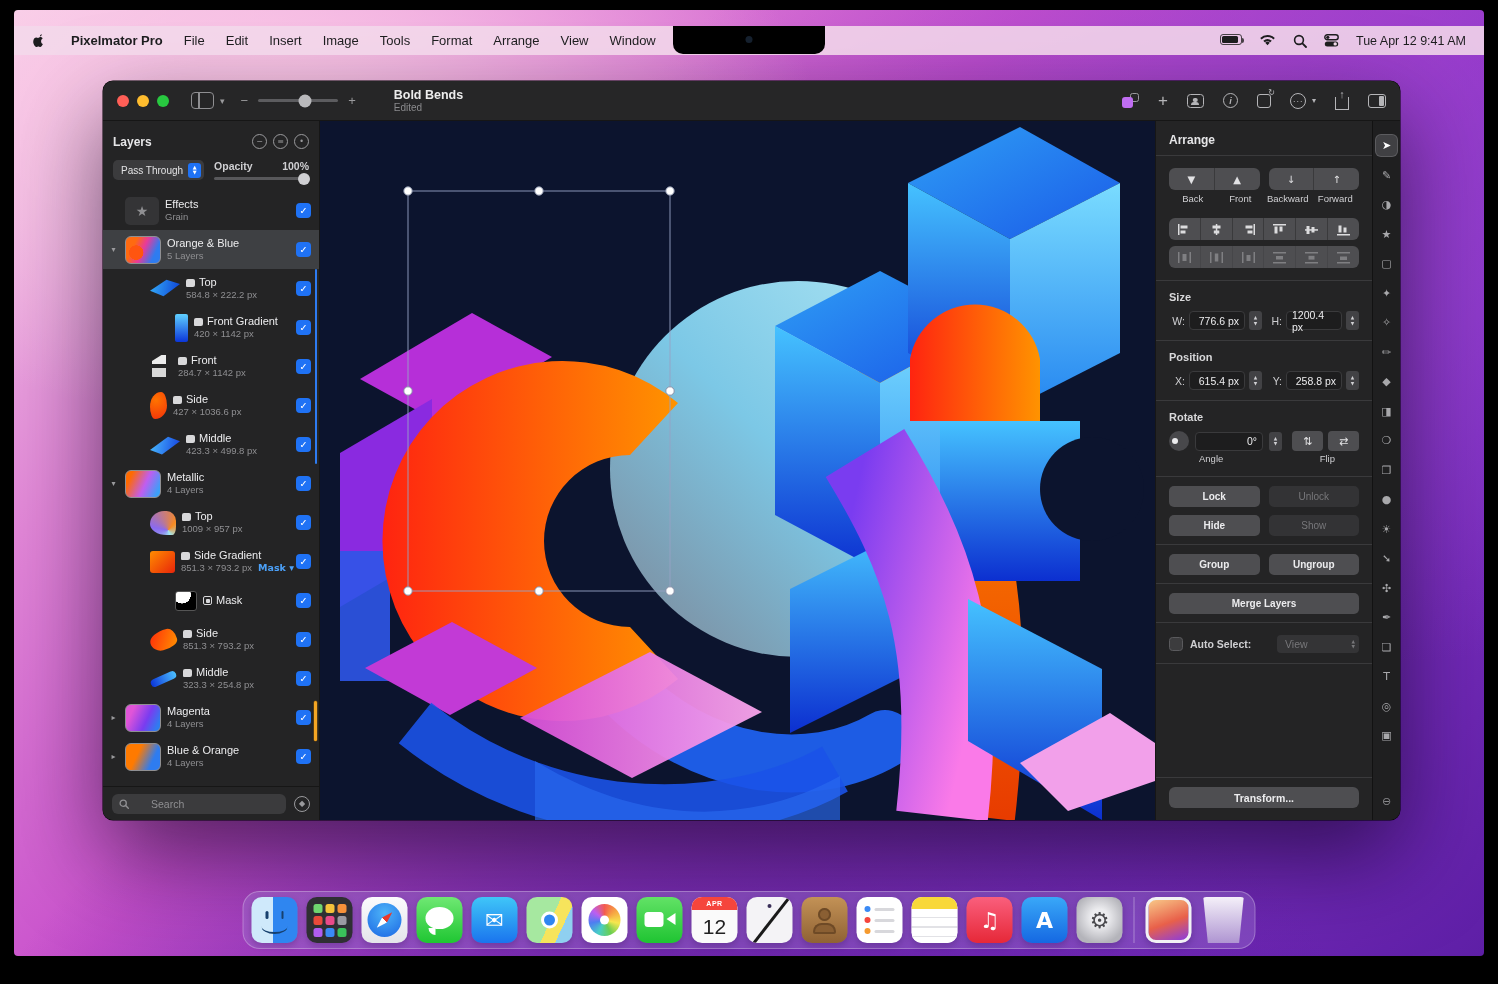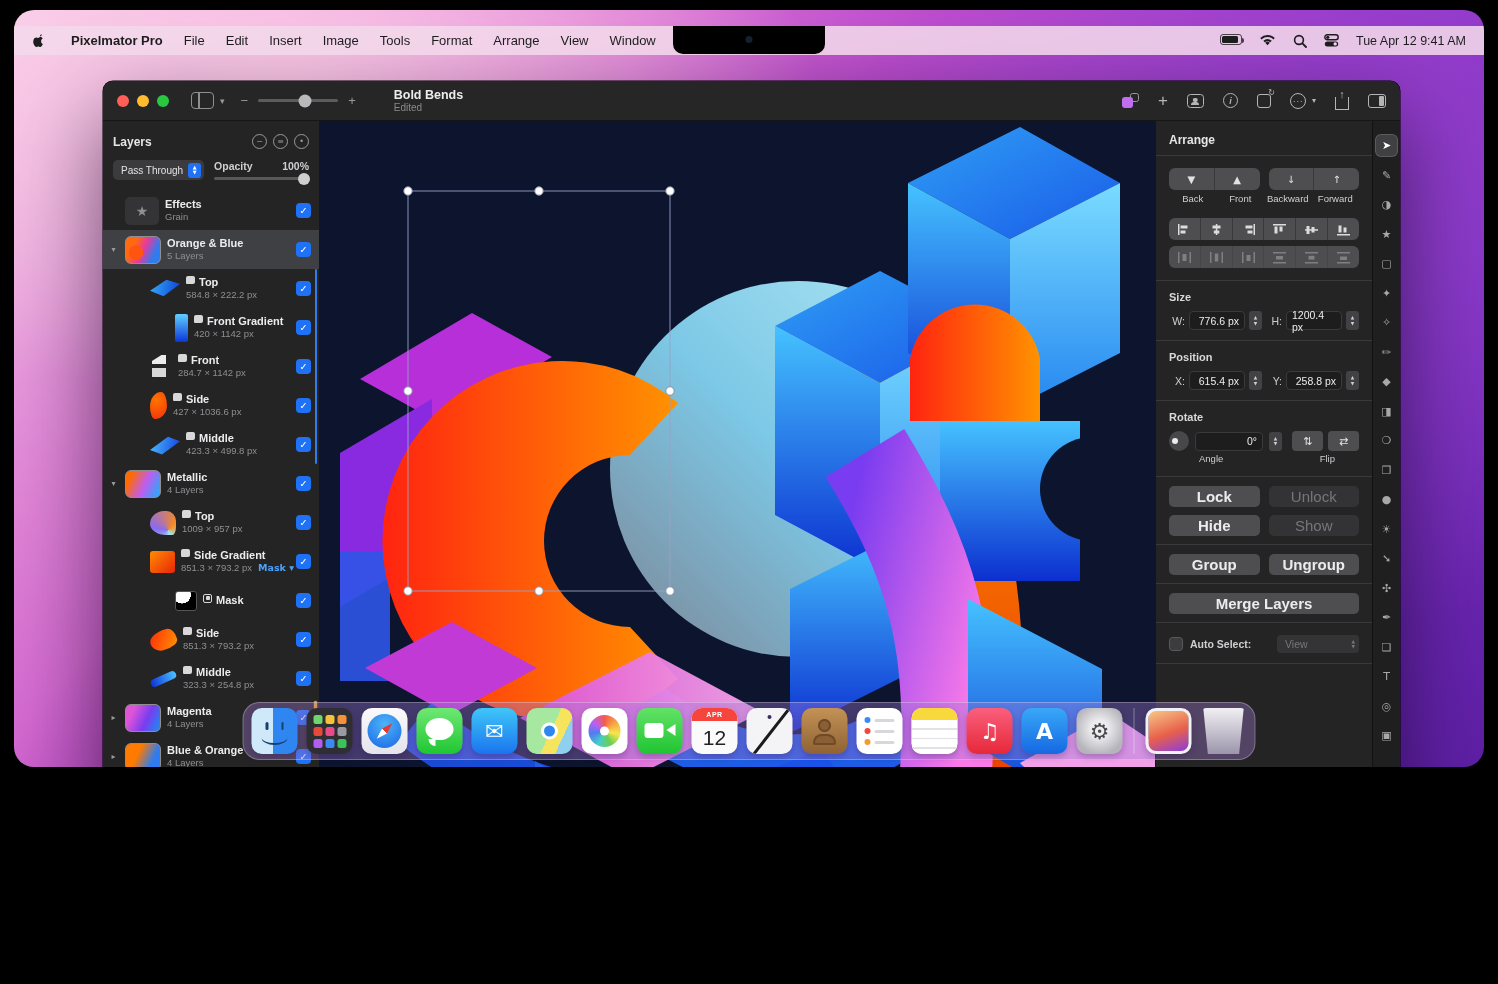--- a/index.html
+++ b/index.html
@@ -1,22 +1,22 @@
 <!DOCTYPE html>
 <html><head>
 <meta charset="utf-8">
 <style>
   * { margin:0; padding:0; box-sizing:border-box; }
   html,body { width:1498px; height:984px; background:#000; overflow:hidden;
     font-family:"Liberation Sans","DejaVu Sans",sans-serif; -webkit-font-smoothing:antialiased; }
   .glyph { font-family:"DejaVu Sans","Liberation Sans",sans-serif; }
 
   
-  #screen { position:absolute; left:14px; top:10px; width:1470px; height:757px;
-    border-radius:20px; overflow:hidden;
+  #screen { position:absolute; left:14px; top:10px; width:1470px; height:946px;
+    border-radius:4px; overflow:hidden;
     background:
       radial-gradient(900px 500px at 18% 12%, rgba(255,206,232,.95), transparent 60%),
       radial-gradient(1100px 650px at 88% 25%, rgba(148,66,208,.75), transparent 65%),
       radial-gradient(1000px 600px at 45% 115%, rgba(86,28,150,.9), transparent 70%),
       linear-gradient(135deg,#f6cfe8 0%,#e286d8 22%,#c850cc 42%,#9a3aca 62%,#7c2ec0 78%,#5e1fa6 100%); padding-left: 40px; }
   #notch { position:absolute; left:50%; top:16px; transform:translateX(-50%); width:152px; height:28px;
     background:#000; border-radius:0 0 10px 10px; z-index:50; }
   #camera-dot { position:absolute; left:50%; top:10px; transform:translateX(-50%);
     width:7px; height:7px; border-radius:50%; background:#15202e; }
 
@@ -205,21 +205,21 @@
   .th-top2 { width:26px; height:24px; background:conic-gradient(from 160deg at 70% 80%,#9fe8f2,#8a6af0,#f88a20,#9fe8f2);
     border-radius:60% 40% 15% 70%/60% 45% 40% 50%; }
   .th-sg { width:25px; height:22px; background:linear-gradient(135deg,#ff8c00,#e8250a); border-radius:3px; }
   .th-mask { width:22px; height:20px; border-radius:3px; border:1px solid #555;
     background:#000 radial-gradient(circle at 30% 15%,#fff 0 42%,transparent 43%); }
   .th-side2 { width:27px; height:20px; background:linear-gradient(120deg,#ff2a0a,#ff9500);
     border-radius:70% 30% 60% 40%/50% 60% 40% 50%; transform:rotate(-14deg); }
   .th-mid2 { width:27px; height:8px; background:linear-gradient(90deg,#0b35d8,#4cc0ff); border-radius:4px;
     transform:rotate(-24deg); }
   .meta { flex:1; min-width:0; line-height:1.25; }
-  .lname { font-size:11px; font-weight:bold; color:#ececee; display:flex; gap:4px; white-space:nowrap; }
+  .lname { font-size:11px; font-weight:normal; color:#ececee; display:flex; align-items:center; gap:4px; white-space:nowrap; }
   .ldetail { font-size:9.5px; color:#8f8f92; display:flex; gap:6px; white-space:nowrap; }
   .shape-badge { width:9px; height:8px; background:#d8d8da; border-radius:2px 2px 2px 1px; position:relative; flex:0 0 auto; }
   .shape-badge::before { content:""; position:absolute; left:-2px; top:2px; width:9px; height:8px;
     border:1px solid #8f8f92; border-radius:2px; background:#5a5a5c; z-index:-1; }
   .mask-badge-ico { width:9px; height:9px; border:1.5px solid #d8d8da; border-radius:2px; position:relative; flex:0 0 auto; }
   .mask-badge-ico::after { content:""; position:absolute; inset:1.5px; background:#d8d8da; border-radius:1px; }
   .mask-link { color:#4ba0f8; font-weight:bold; font-size:9.5px; }
   .cb { width:15px; height:15px; background:#1f72f5; border-radius:4px; color:#fff; font-size:9.5px;
     display:flex; align-items:center; justify-content:center; flex:0 0 auto; }
   #group-indicator { position:absolute; right:2px; top:78px; width:2.5px; height:195px; background:#2e7cf0; border-radius:2px; }
@@ -264,21 +264,21 @@
     width:6px; height:6px; border-radius:50%; background:#ececee; }
   #angle-field { width:68px; flex:0 0 auto; }
   #flip-group { margin-left:auto; display:flex; gap:5px; }
   .flip-btn { width:31px; height:20px; background:#4e4e51; border-radius:4px; display:flex; align-items:center;
     justify-content:center; color:#e2e2e4; font-size:11px; }
   #rotate-sublabels { display:flex; font-size:9.5px; color:#cfcfd2; margin:2px 0 12px; }
   #angle-label { margin-left:30px; }
   #flip-label { margin-left:auto; margin-right:24px; }
   .btn-row { display:flex; gap:9px; margin-bottom:8px; }
   .pbtn { flex:1; height:21px; background:#4e4e51; border-radius:5px; display:flex; align-items:center;
-    justify-content:center; font-size:15px; color:#ececee; font-weight:bold; }
+    justify-content:center; font-size:10px; color:#ececee; font-weight:bold; }
   .pbtn.disabled { background:#333335; color:#77777a; font-weight:normal; }
   .pbtn.full { flex:1; }
   .gap8 { height:9px; }
   #auto-select-row { display:flex; align-items:center; gap:7px; margin:12px 0 10px; }
   #auto-select-cb { width:14px; height:14px; background:#3c3c3e; border:1px solid #5a5a5d; border-radius:3.5px; }
   #auto-select-label { color:#cfcfd2; font-size:10.5px; font-weight:bold; }
   #auto-select-dd { margin-left:auto; width:82px; height:18px; background:#343436; border-radius:4px;
     display:flex; align-items:center; padding:0 4px 0 8px; color:#77777a; font-size:10.5px; }
   #auto-select-dd .ddchev { margin-left:auto; font-size:4.5px; line-height:1.2; display:flex; flex-direction:column; color:#77777a; }
   #transform-wrap { position:absolute; left:0; right:0; bottom:2px; padding:9px 13px 10px; border-top:1px solid #3a3a3c; }

